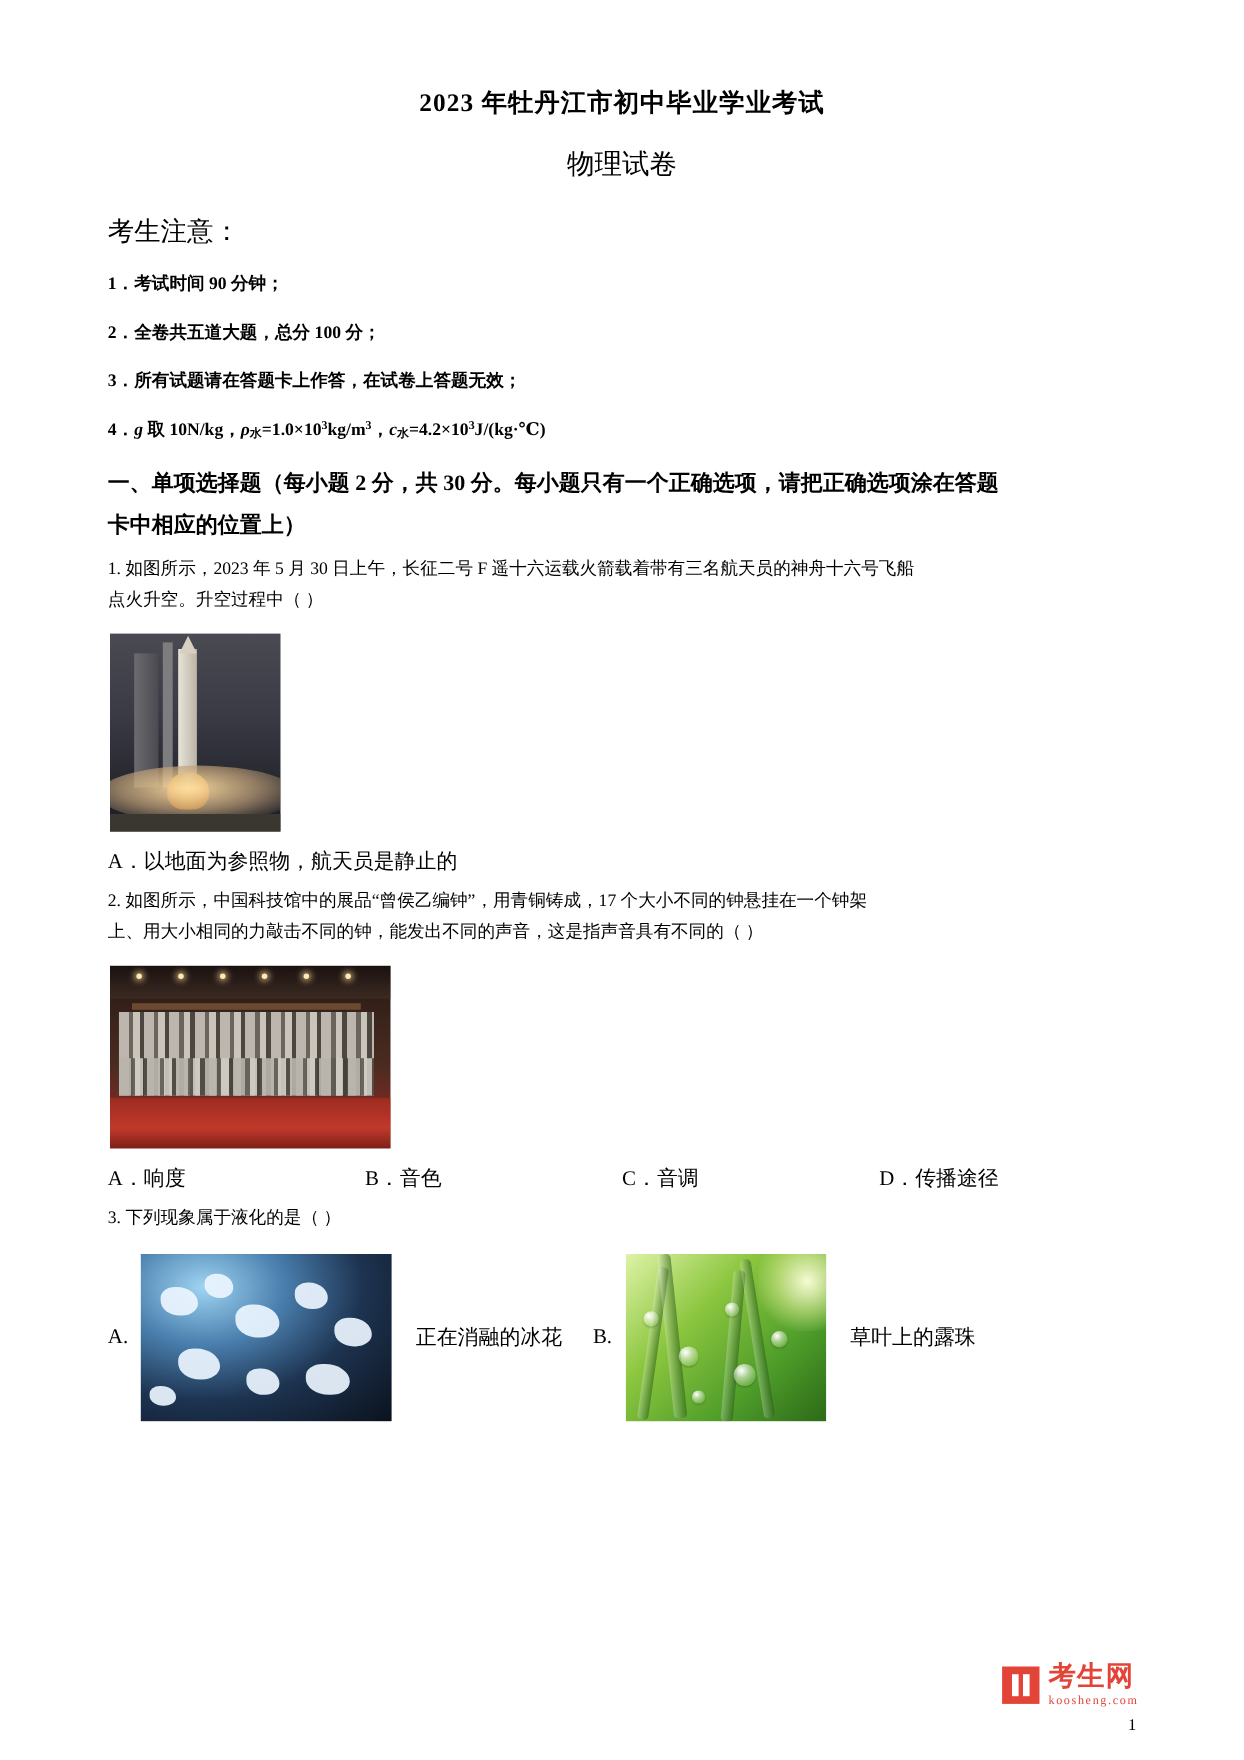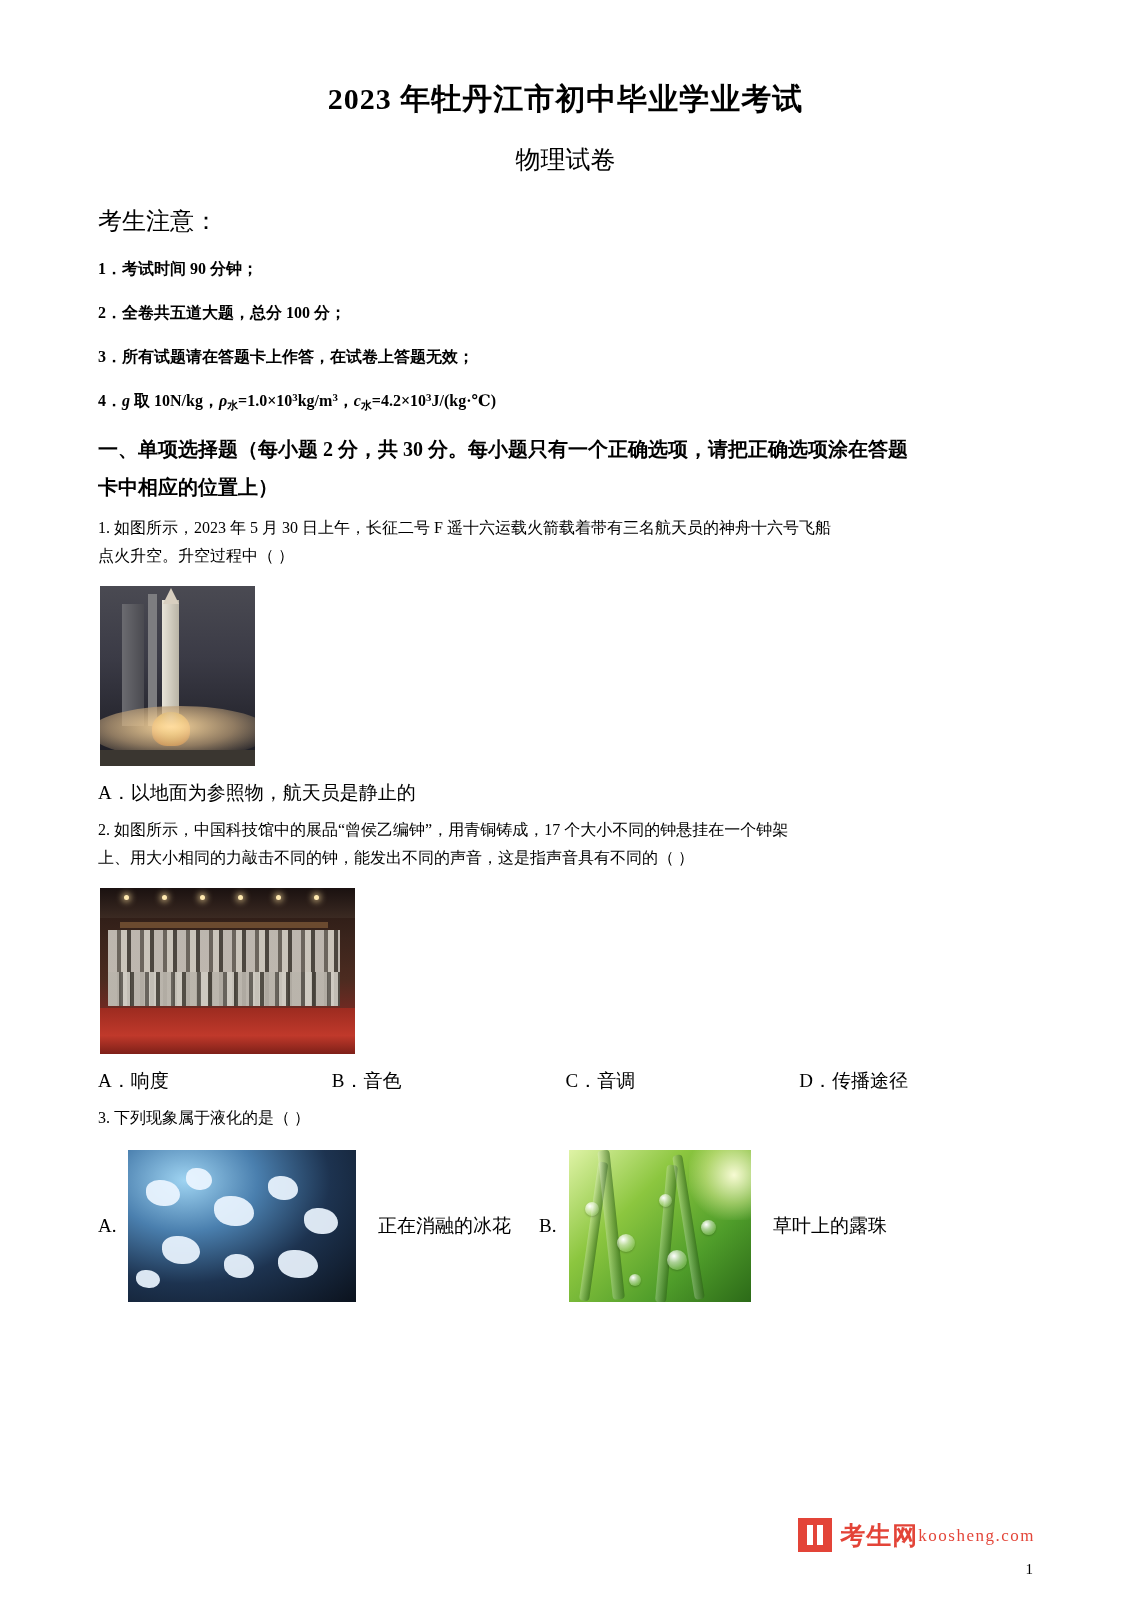--- a/index.html
+++ b/index.html
@@ -17,21 +17,21 @@
   }
   .page {
     position: relative;
     width: 1131px;
     height: 1600px;
     box-sizing: border-box;
     padding: 78px 98px 0 98px;
   }
   .title-main {
     text-align: center;
-    font-size: 30px;
+    font-size: 23px;
     font-weight: bold;
     letter-spacing: 1px;
     margin: 0 0 22px 0;
     line-height: 1.4;
   }
   .title-sub {
     text-align: center;
     font-size: 25px;
     font-weight: normal;
     margin: 0 0 26px 0;
@@ -277,26 +277,26 @@
     background: #ffffff;
   }
   .watermark .wtext {
     font-size: 25px;
     color: #e23b2e;
     font-weight: bold;
     letter-spacing: 1px;
     line-height: 1;
   }
   .watermark .wsub {
-    font-size: 17px;
+    font-size: 11px;
     color: #e23b2e;
     letter-spacing: 1.5px;
     margin-top: 3px;
   }
-  .wm-col { display: flex; flex-direction: row; }
+  .wm-col { display: flex; flex-direction: column; }
 </style>
 </head>
 <body>
 
 <div class="page">
 
   <div class="title-main">2023 年牡丹江市初中毕业学业考试</div>
   <div class="title-sub">物理试卷</div>
 
   <div class="notice-head">考生注意：</div>

